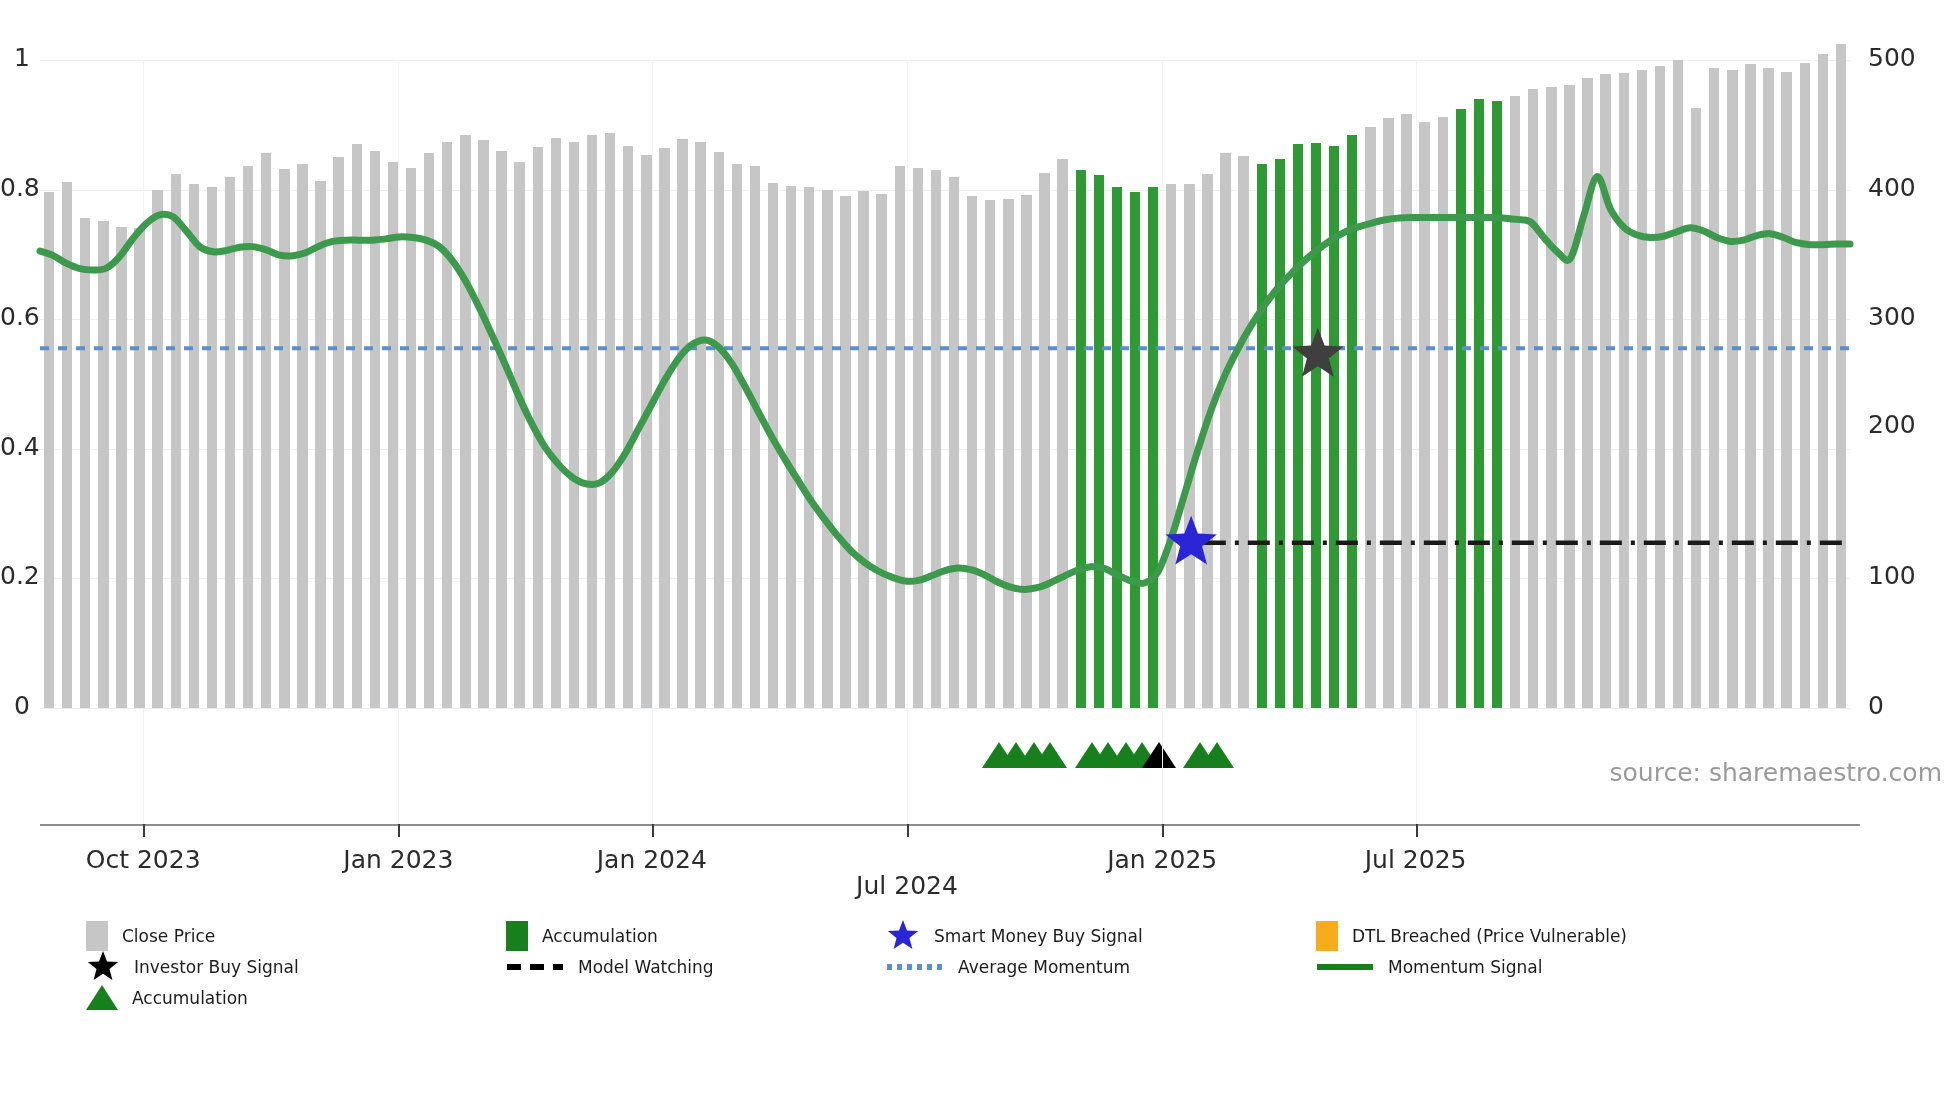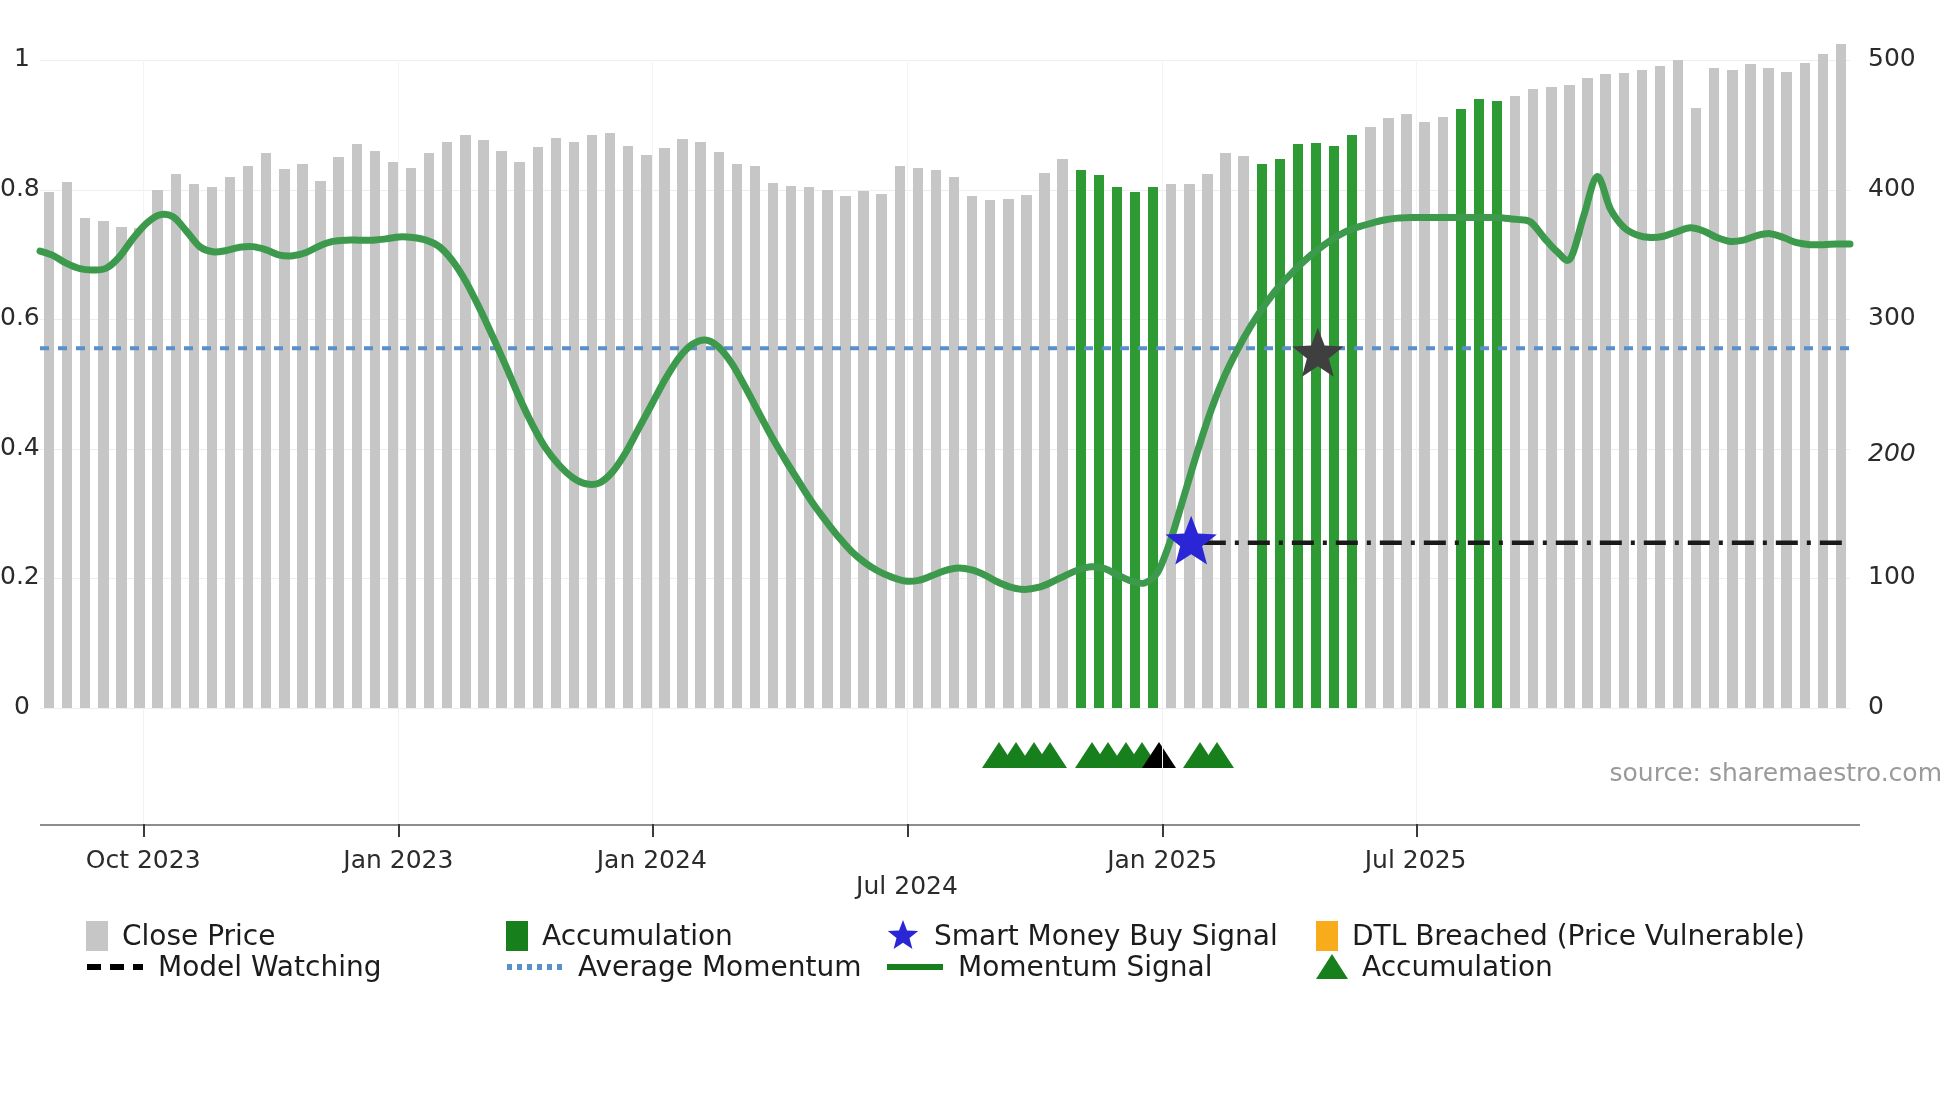--- a/index.html
+++ b/index.html
@@ -84,21 +84,21 @@
     position: absolute;
     left: 86px; top: 920px;
     width: 1800px;
     display: grid;
     grid-template-columns: 420px 380px 430px 420px;
     grid-auto-rows: 31px;
     align-items: center;
     row-gap: 0px;
   }
   .legend-item { display:flex; align-items:center; gap: 14px; }
-  .legend-text { font-size: 28px; color: #1c1c1c; white-space: nowrap; }
+  .legend-text { font-size: 17px; color: #1c1c1c; white-space: nowrap; }
   .sw { flex: 0 0 auto; display:block; }
   .sw-rect { width: 22px; height: 30px; background:#c6c6c6; }
   .sw-rect.green { background:#17801d; }
   .sw-rect.orange { background:#f9ac1b; }
   .sw-star { width: 34px; height: 32px; }
   .sw-tri { width:0;height:0;border-left:16px solid transparent;border-right:16px solid transparent;border-bottom:25px solid #17801d; }
   .sw-line { width: 58px; height: 30px; }
 </style>
 </head>
 <body>
@@ -234,21 +234,21 @@
       <div class="axis-label y-left" style="left: 0px; width: 30px; top: 691px;">0</div>
       <div class="axis-label y-left" style="left: 0px; width: 30px; top: 561.4px;">0.2</div>
       <div class="axis-label y-left" style="left: 0px; width: 30px; top: 431.8px;">0.4</div>
       <div class="axis-label y-left" style="left: 0px; width: 30px; top: 302.2px;">0.6</div>
       <div class="axis-label y-left" style="left: 0px; width: 30px; top: 172.6px;">0.8</div>
       <div class="axis-label y-left" style="left: 0px; width: 30px; top: 43px;">1</div>
     </div>
 <div id="ylabels-right">
       <div class="axis-label y-right" style="left: 1868px; top: 691px;">0</div>
       <div class="axis-label y-right" style="left: 1868px; top: 561.4px;">100</div>
-      <div class="axis-label y-right" style="left: 1868px; top: 438px; font-style: italic;">200</div>
+      <div class="axis-label y-right" style="left: 1868px; top: 410px;">200</div>
       <div class="axis-label y-right" style="left: 1868px; top: 302.2px;">300</div>
       <div class="axis-label y-right" style="left: 1868px; top: 172.6px;">400</div>
       <div class="axis-label y-right" style="left: 1868px; top: 43px;">500</div>
     </div>
 <div id="xlabels">
       <div class="axis-label x-tick-label" style="left: 33.17px; width: 220px; top: 845px;">Oct 2023</div>
       <div class="axis-label x-tick-label" style="left: 288.38px; width: 220px; top: 845px;">Jan 2023</div>
       <div class="axis-label x-tick-label" style="left: 541.78px; width: 220px; top: 845px;">Jan 2024</div>
       <div class="axis-label x-tick-label" style="left: 796.99px; width: 220px; top: 871px;">Jul 2024</div>
       <div class="axis-label x-tick-label" style="left: 1052.2px; width: 220px; top: 845px;">Jan 2025</div>
@@ -291,20 +291,26 @@
         <svg class="sw sw-star" viewBox="0 0 34 32">
           <path d="M 17.00 0.00 L 21.00 10.50 L 32.22 11.06 L 23.47 18.10 L 26.40 28.94 L 17.00 22.80 L 7.60 28.94 L 10.53 18.10 L 1.78 11.06 L 13.00 10.50 Z" fill="#2a26d6"></path>
         </svg>
         <span class="legend-text">Smart Money Buy Signal</span>
       </div>
       <div class="legend-item">
         <span class="sw sw-rect orange" style="background: rgb(249, 172, 27);"></span>
         <span class="legend-text">DTL Breached (Price Vulnerable)</span>
       </div>
       <div class="legend-item">
+        <svg class="sw sw-star" viewBox="0 0 34 32">
+          <path d="M 17.00 0.00 L 21.00 10.50 L 32.22 11.06 L 23.47 18.10 L 26.40 28.94 L 17.00 22.80 L 7.60 28.94 L 10.53 18.10 L 1.78 11.06 L 13.00 10.50 Z" fill="#000000"></path>
+        </svg>
+        <span class="legend-text">Investor Buy Signal</span>
+      </div>
+      <div class="legend-item">
         <svg class="sw sw-line" viewBox="0 0 58 30">
           <line x1="1" y1="15" x2="57" y2="15" stroke="#000000" stroke-width="6" stroke-linecap="butt" stroke-dasharray="14 9"></line>
         </svg>
         <span class="legend-text">Model Watching</span>
       </div>
       <div class="legend-item">
         <svg class="sw sw-line" viewBox="0 0 58 30">
           <line x1="1" y1="15" x2="57" y2="15" stroke="#5b8fc9" stroke-width="6" stroke-linecap="butt" stroke-dasharray="5 5"></line>
         </svg>
         <span class="legend-text">Average Momentum</span>

